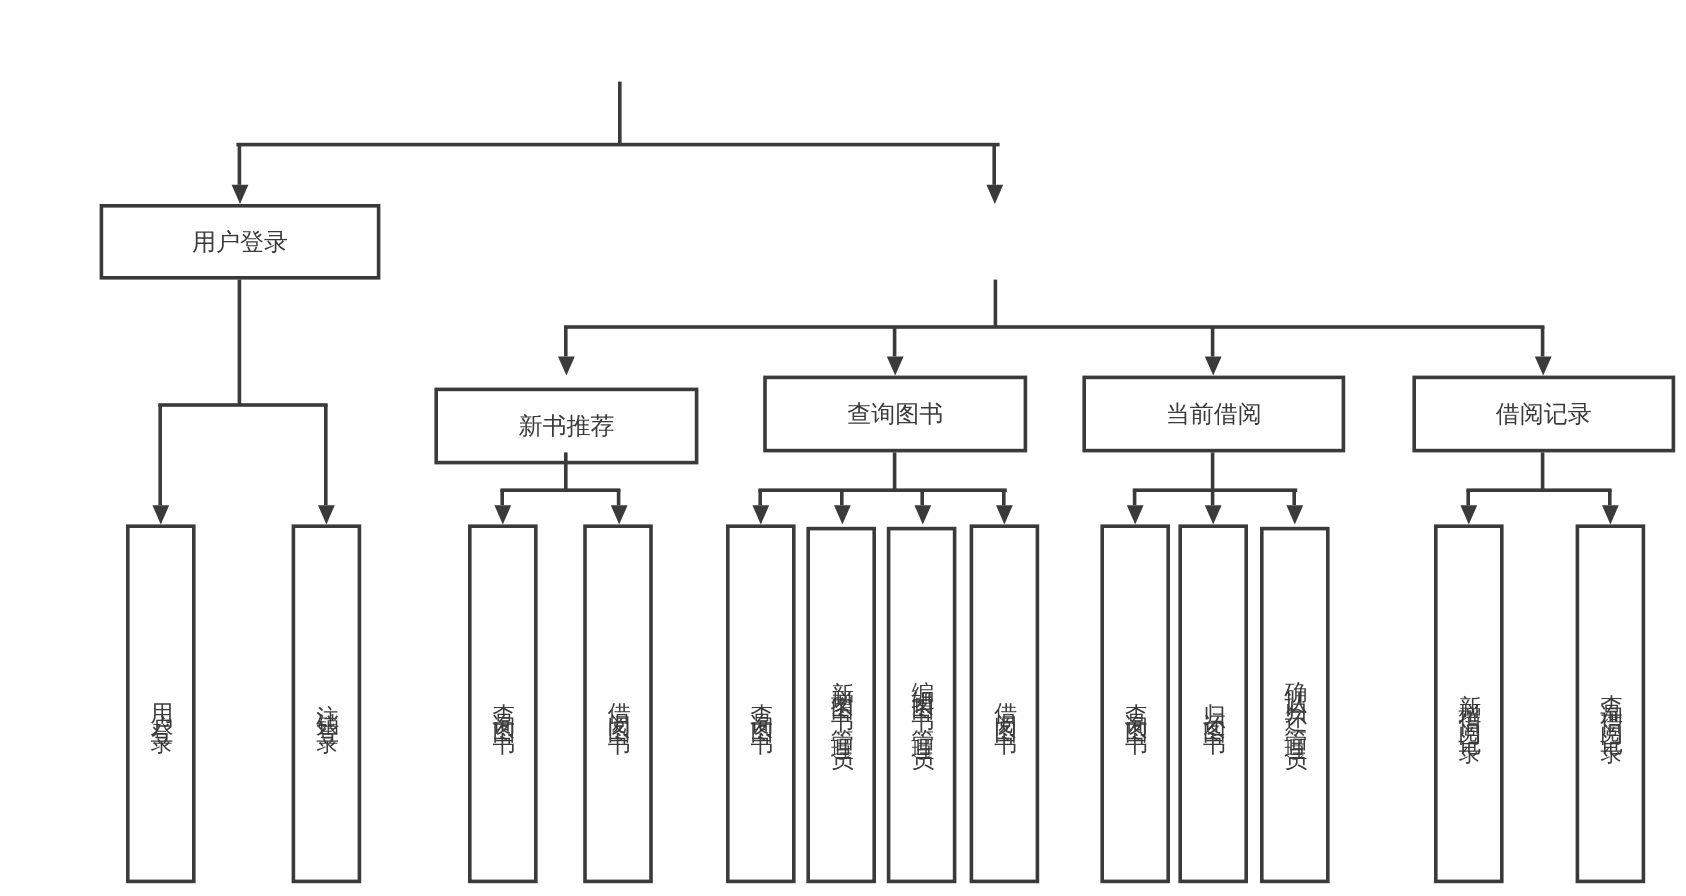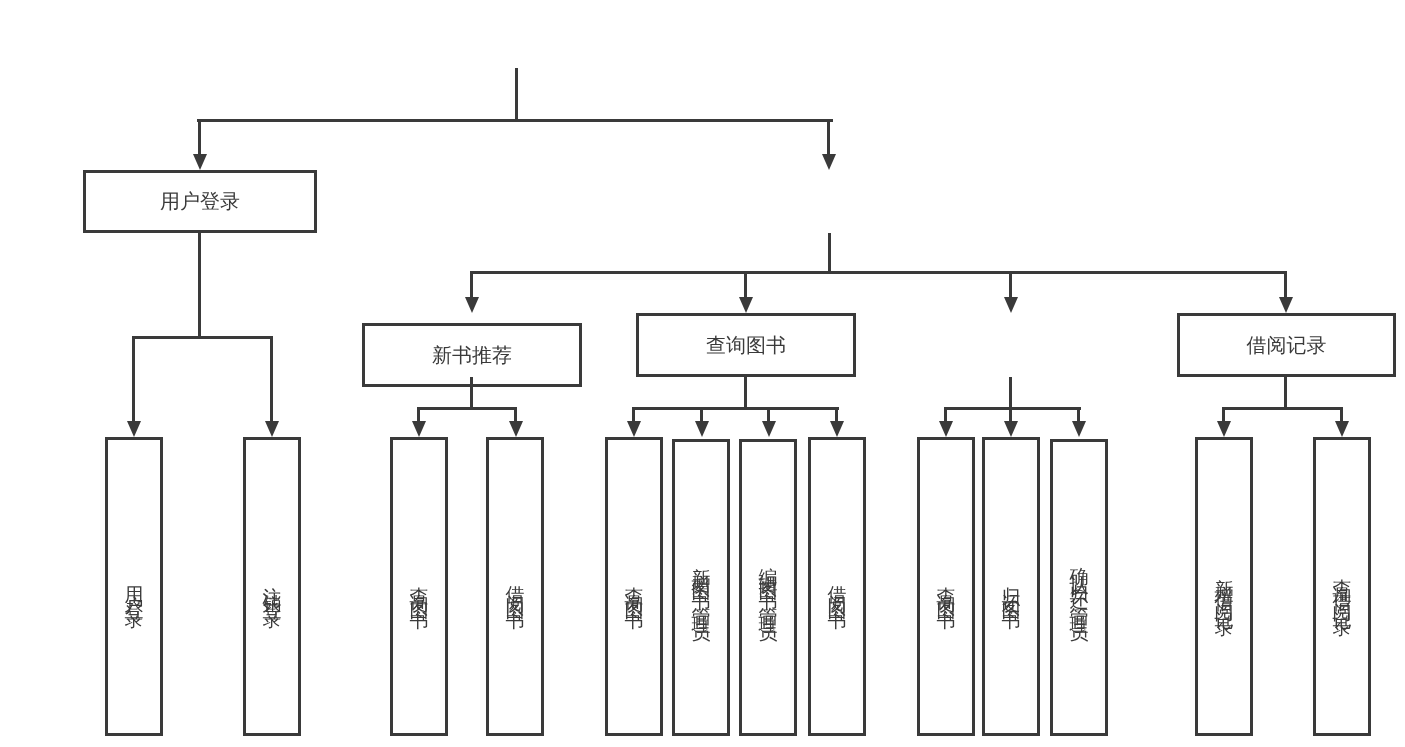--- a/index.html
+++ b/index.html
@@ -68,20 +68,21 @@
   <div class="arrow" style="left:465px;top:297px"></div>
   <div class="vline" style="left:744px;top:272px;height:25px"></div>
   <div class="arrow" style="left:739px;top:297px"></div>
   <div class="vline" style="left:1009px;top:272px;height:25px"></div>
   <div class="arrow" style="left:1004px;top:297px"></div>
   <div class="vline" style="left:1284px;top:272px;height:25px"></div>
   <div class="arrow" style="left:1279px;top:297px"></div>
 
   <div class="box" style="left:362px;top:323px;width:220px;height:64px">新书推荐</div>
   <div class="box" style="left:636px;top:313px;width:220px;height:64px">查询图书</div>
+  <div class="box" style="left:902px;top:313px;width:219px;height:64px">当前借阅</div>
   <div class="box" style="left:1177px;top:313px;width:219px;height:64px">借阅记录</div>
 
   <div class="vline" style="left:470px;top:377px;height:31px"></div>
   <div class="hline" style="left:417px;top:407px;width:100px"></div>
   <div class="vline" style="left:417px;top:408px;height:13px"></div>
   <div class="arrow" style="left:412px;top:421px"></div>
   <div class="vline" style="left:514px;top:408px;height:13px"></div>
   <div class="arrow" style="left:509px;top:421px"></div>
 
   <div class="vline" style="left:744px;top:377px;height:31px"></div>

